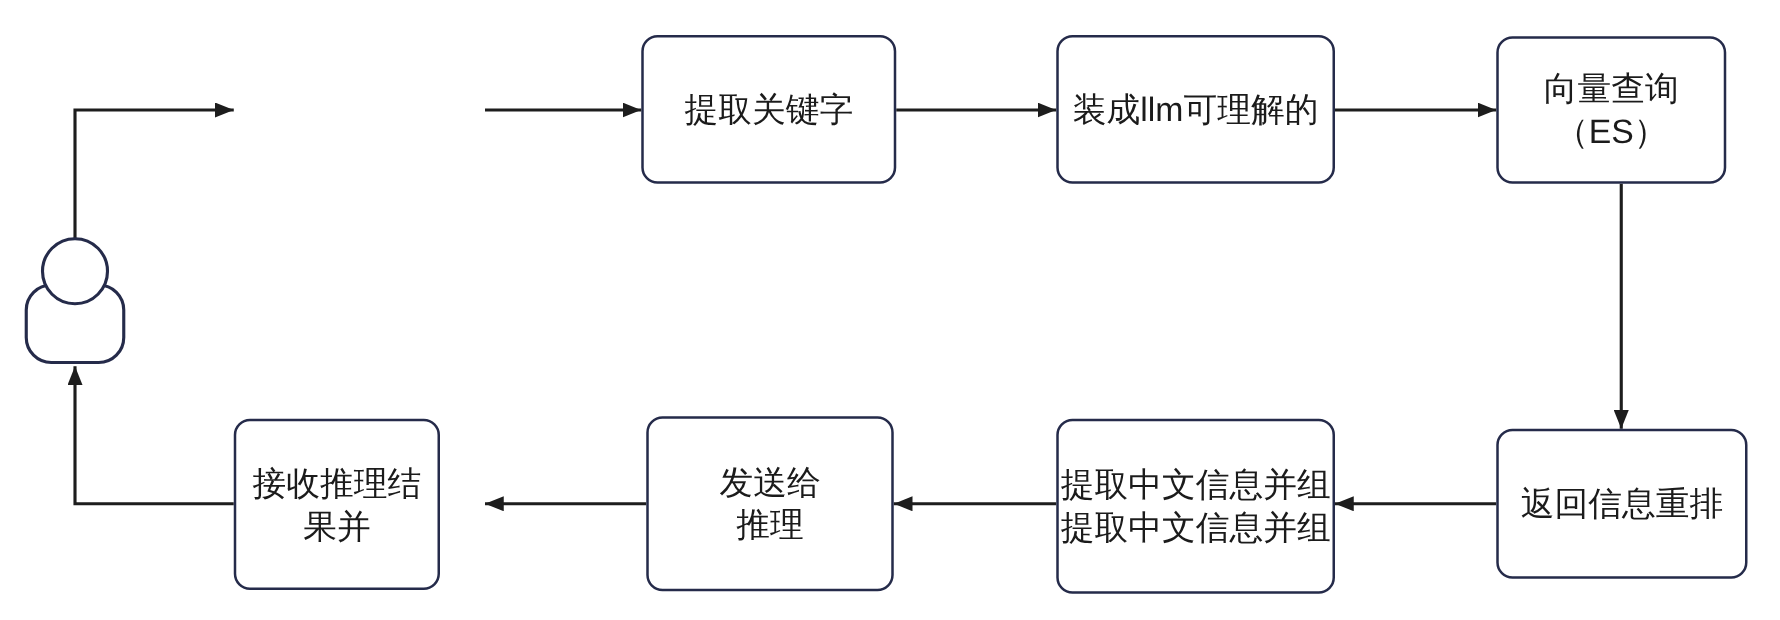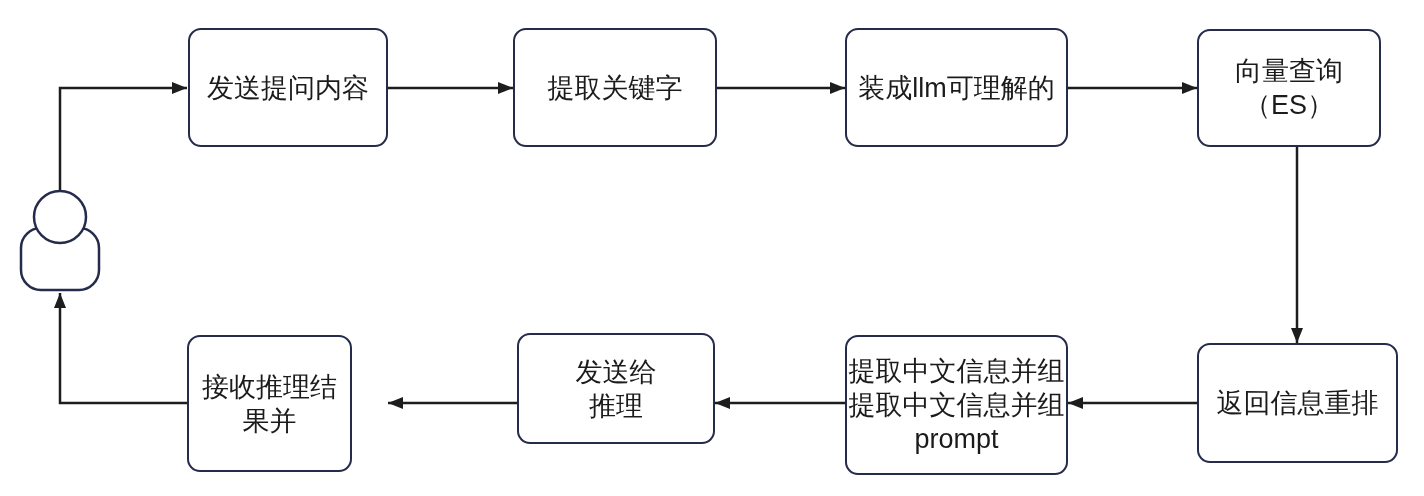--- a/index.html
+++ b/index.html
@@ -32,21 +32,21 @@
     font-size: 27px;
     line-height: 34px;
     z-index: 2;
   }
   .b1 { left: 188px; top: 28px;  width: 200px; height: 119px; }
   .b2 { left: 513px; top: 28px;  width: 204px; height: 119px; justify-content: center; }
   .b3 { left: 845px; top: 28px;  width: 223px; height: 119px; }
   .b4 { left: 1197px; top: 29px; width: 184px; height: 118px; }
   .b5 { left: 1197px; top: 343px; width: 201px; height: 120px; justify-content: center; }
   .b6 { left: 845px; top: 335px; width: 223px; height: 140px; }
-  .b7 { left: 517px; top: 333px; width: 198px; height: 111px; }
+  .b7 { left: 517px; top: 333px; width: 198px; height: 140px; }
   .b8 { left: 187px; top: 335px; width: 165px; height: 137px; }
   .ln { display: block; }
   .watermark {
     position: absolute;
     right: 8px;
     top: 447px;
     font-size: 29px;
     letter-spacing: 1px;
     color: #8f8f8f;
     text-shadow:
@@ -82,23 +82,20 @@
       <polyline points="517,403 388,403" marker-end="url(#ah)"></polyline>
       <polyline points="187,403 60,403 60,293" marker-end="url(#ah)"></polyline>
     </g>
 
     <g stroke="#252b4a" stroke-width="2.5" fill="#ffffff">
       <rect x="21" y="228" width="78" height="62" rx="20"></rect>
       <circle cx="60" cy="217" r="26"></circle>
     </g>
   </svg>
 
-  <div class="box b1">
-    <span class="ln">发送提问内容</span>
-  </div>
 
   <div class="box b2">
     <span class="ln">提取关键字</span>
   </div>
 
   <div class="box b3">
     <span class="ln">装成llm可理解的</span>
   </div>
 
   <div class="box b4">
@@ -106,21 +103,20 @@
     <span class="ln">（ES）</span>
   </div>
 
   <div class="box b5">
     <span class="ln">返回信息重排</span>
   </div>
 
   <div class="box b6">
     <span class="ln">提取中文信息并组</span>
     <span class="ln">提取中文信息并组</span>
-    <span class="ln">prompt</span>
   </div>
 
   <div class="box b7">
     <span class="ln">发送给</span>
     <span class="ln">推理</span>
   </div>
 
   <div class="box b8">
     <span class="ln">接收推理结果并</span>
   </div>

